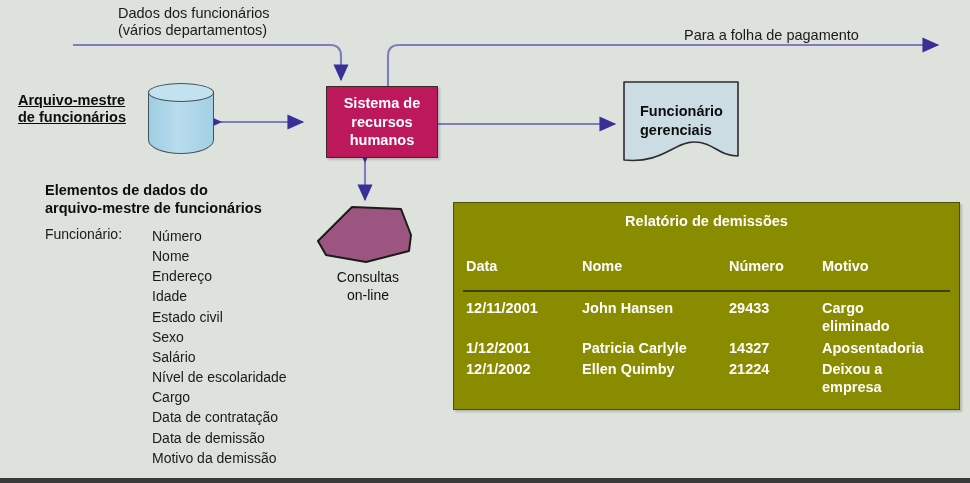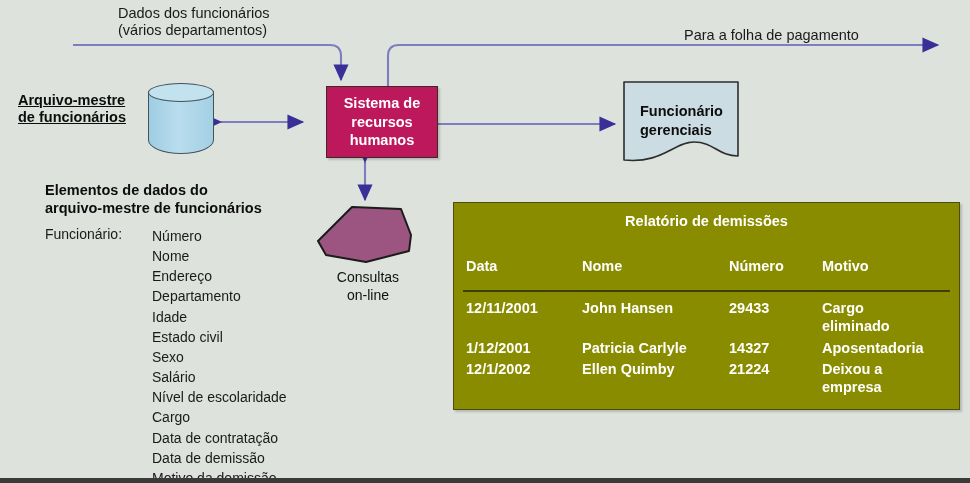--- a/index.html
+++ b/index.html
@@ -128,21 +128,20 @@
   <div class="lbl" id="elements-title" style="white-space: pre;">Elementos de dados do
 arquivo-mestre de funcionários</div>
 
   <div class="lbl" id="queries-label" style="white-space: pre;">Consultas
 on-line</div>
   <div class="lbl" id="elements-roles">Funcionário:</div>
   <div id="elements-list">
     <div class="item">Número</div>
     <div class="item">Nome</div>
     <div class="item">Endereço</div>
-    <div class="item">Departamento</div>
     <div class="item">Idade</div>
     <div class="item">Estado civil</div>
     <div class="item">Sexo</div>
     <div class="item">Salário</div>
     <div class="item">Nível de escolaridade</div>
     <div class="item">Cargo</div>
     <div class="item">Data de contratação</div>
     <div class="item">Data de demissão</div>
     <div class="item">Motivo da demissão</div>
   </div>

